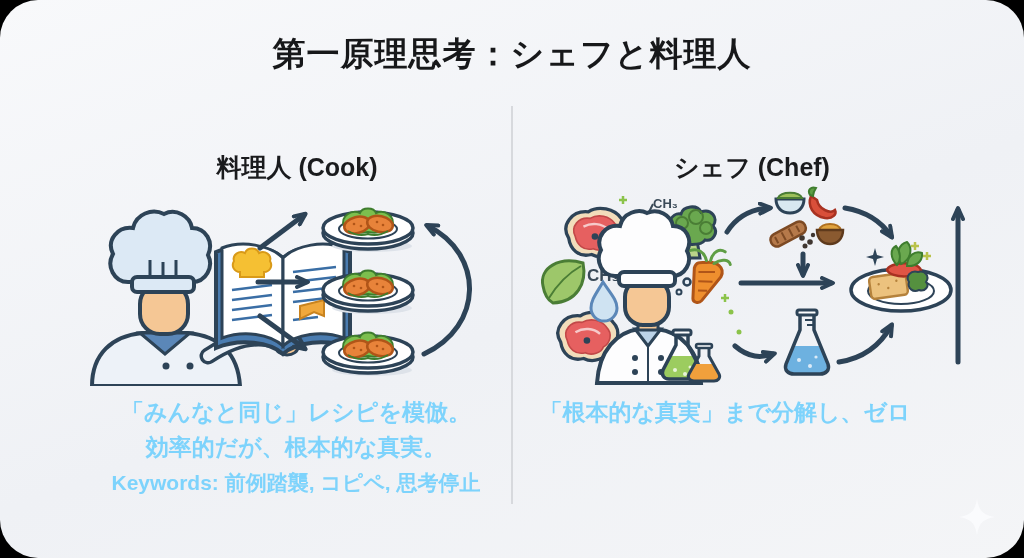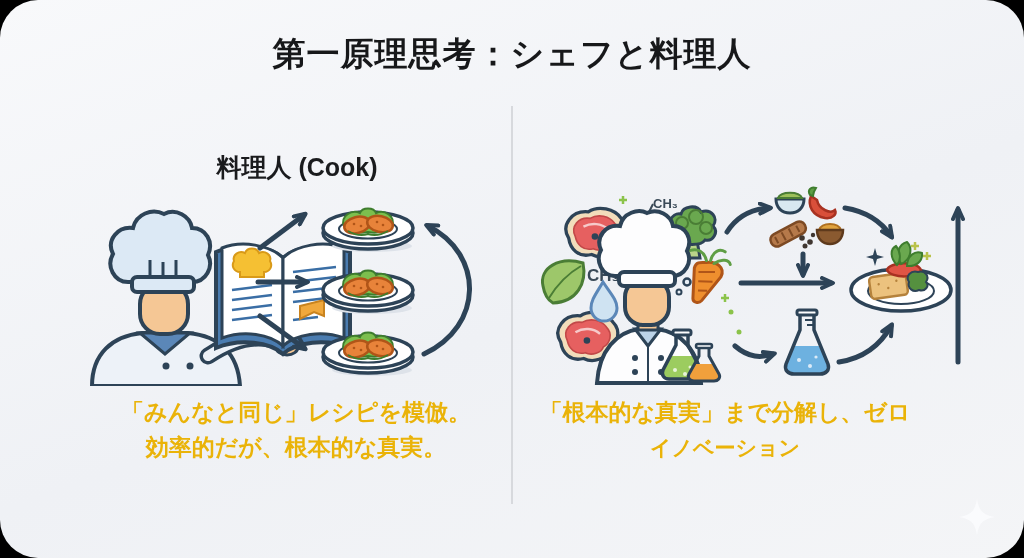--- a/index.html
+++ b/index.html
@@ -26,39 +26,40 @@
   .right-h { left:527px; }
   .divider {
     position:absolute; left:511px; top:106px; width:2px; height:398px;
     background:#d7d9dd;
   }
   .illus { position:absolute; }
   .illus-left { left:80px; top:186px; }
   .illus-right { left:535px; top:186px; }
   .desc {
     position:absolute; top:395px; text-align:center;
-    font-size:23px; font-weight:700; line-height:35px; color:#eab308;
+    font-size:23px; font-weight:700; line-height:35px; color:#7dd3fc;
   }
   .left-d { left:66px; width:460px; }
   .right-d { left:497px; width:456px; }
   .kw { font-size:21px; }
   .watermark { position:absolute; left:957px; top:497px; }
 </style>
 </head>
 <body>
 
 <div class="card"></div>
 
 <div class="title">第一原理思考：シェフと料理人</div>
 
 <div class="col-heading left-h">
   <div>料理人 (Cook)</div>
 </div>
 
 <div class="col-heading right-h">
+  <div>シェフ (Chef)</div>
 </div>
 
 <div class="divider"></div>
 
 <svg class="illus illus-left" width="430" height="200" viewBox="0 0 430 200">
   <defs>
     <marker id="ahL" markerWidth="16" markerHeight="14" refX="11" refY="7" orient="auto" markerUnits="userSpaceOnUse">
       <path d="M2,2 L13,7 L2,12" fill="none" stroke="#2d4357" stroke-width="4" stroke-linecap="round" stroke-linejoin="round"></path>
     </marker>
     <g id="plateL">
@@ -269,22 +270,22 @@
     <path d="M340,62 L342,69 L349,71 L342,73 L340,80 L338,73 L331,71 L338,69 Z" fill="#2d4357"></path>
     <path d="M380,56 L380,64 M376,60 L384,60 M392,66 L392,74 M388,70 L396,70" stroke="#b9c24a" stroke-width="2.5"></path>
   </g>
 
   <path d="M423,176 L423,24" stroke="#2d4357" stroke-width="5" fill="none" stroke-linecap="round" marker-end="url(#ahR)"></path>
 </svg>
 
 <div class="desc left-d">
   <div>「みんなと同じ」レシピを模倣。</div>
   <div>効率的だが、根本的な真実。</div>
+  <div class="kw">Keywords: 前例踏襲, コピペ, 思考停止</div>
 </div>
 
 <div class="desc right-d">
   <div>「根本的な真実」まで分解し、ゼロ</div>
-  <div class="kw">イノベーション</div>
 </div>
 
 <svg class="watermark" width="40" height="40" viewBox="0 0 40 40">
   <path d="M20,2 C22,14 26,18 38,20 C26,22 22,26 20,38 C18,26 14,22 2,20 C14,18 18,14 20,2 Z" fill="#fafbfd"></path>
 </svg>
 
 </body></html>

